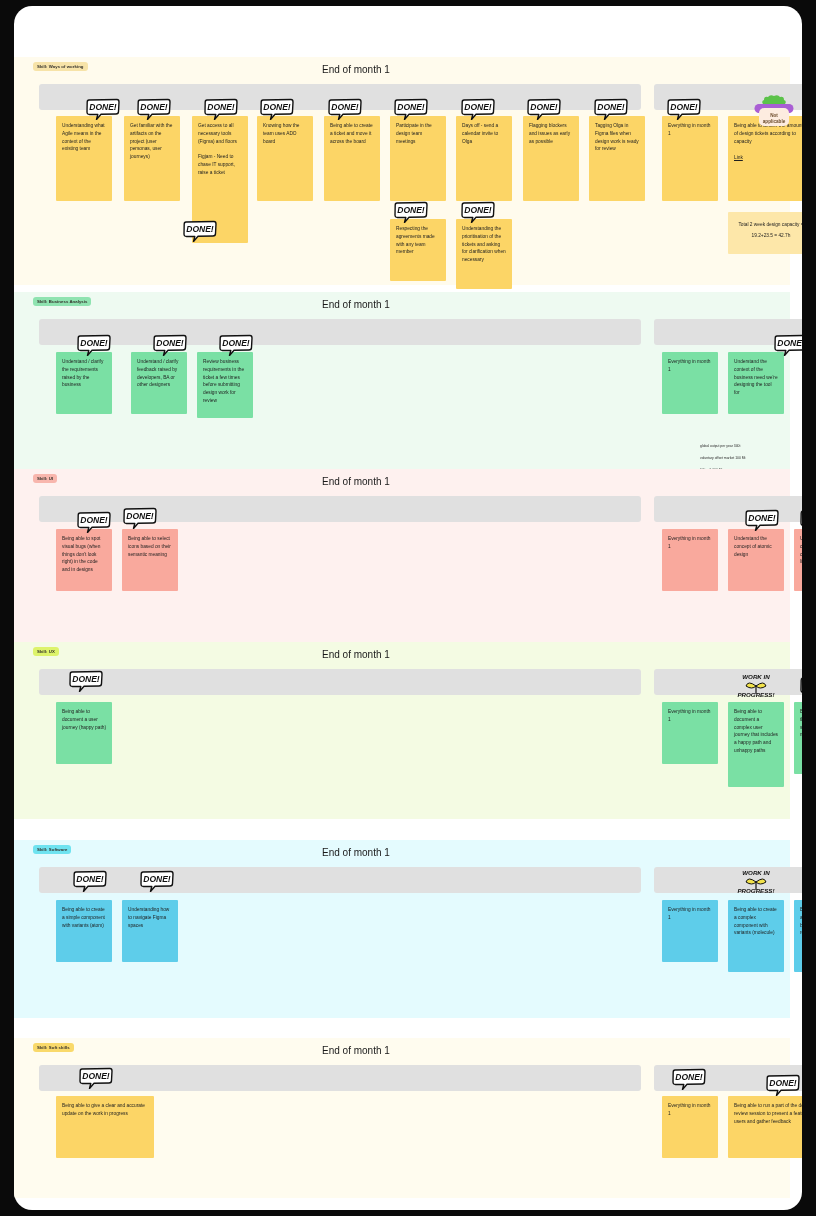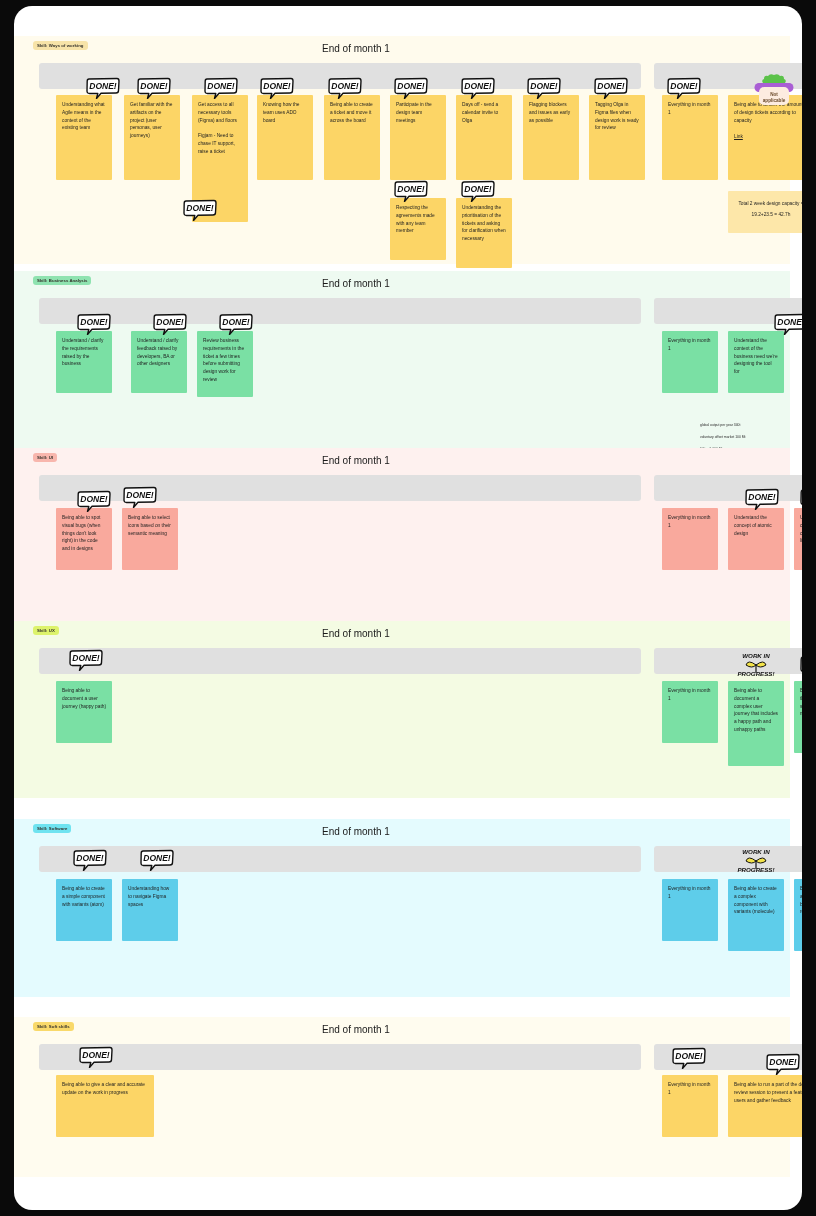--- a/index.html
+++ b/index.html
@@ -17,20 +17,21 @@
     border-radius: 18px;
     overflow: hidden;
   }
   .board { position: relative; width: 100%; height: 100%; }
 
   
   .lane {
     position: absolute;
     left: 0; right: 12px;
     overflow: visible;
+    margin-top: 21px;
   }
   .lane-inner { position: relative; width: 100%; height: 100%; }
   .lane-tag {
     position: absolute;
     left: 19px; top: 5px;
     font-size: 4.3px;
     font-weight: bold;
     letter-spacing: 0.05px;
     padding: 2.5px 4px 2.5px 4px;
     border-radius: 3px;

